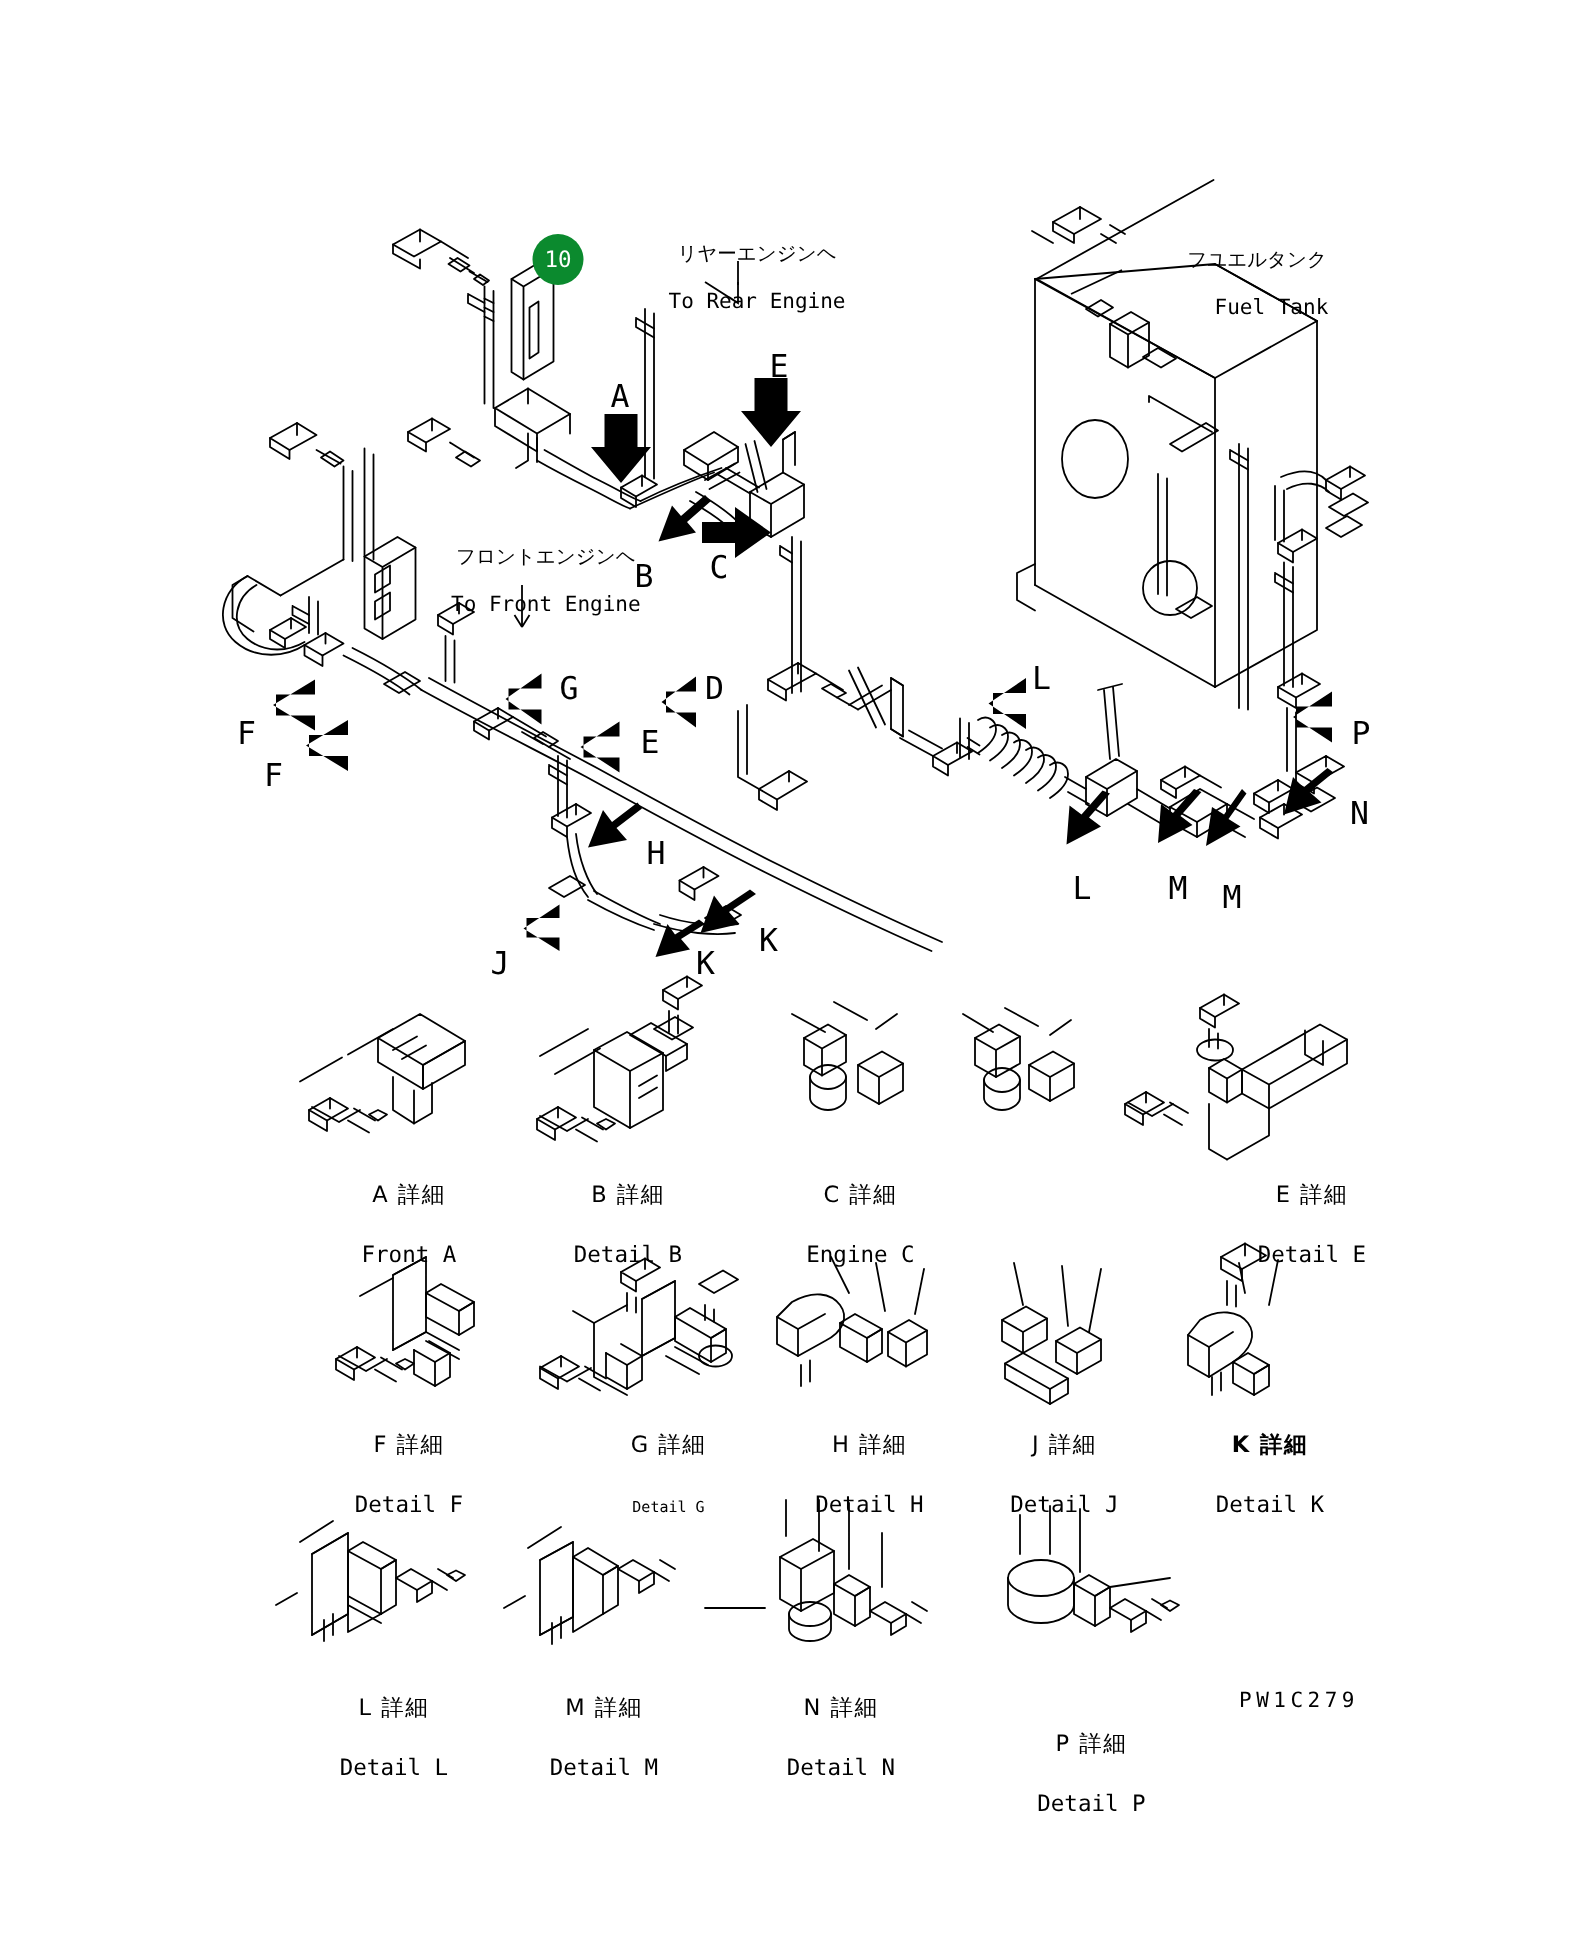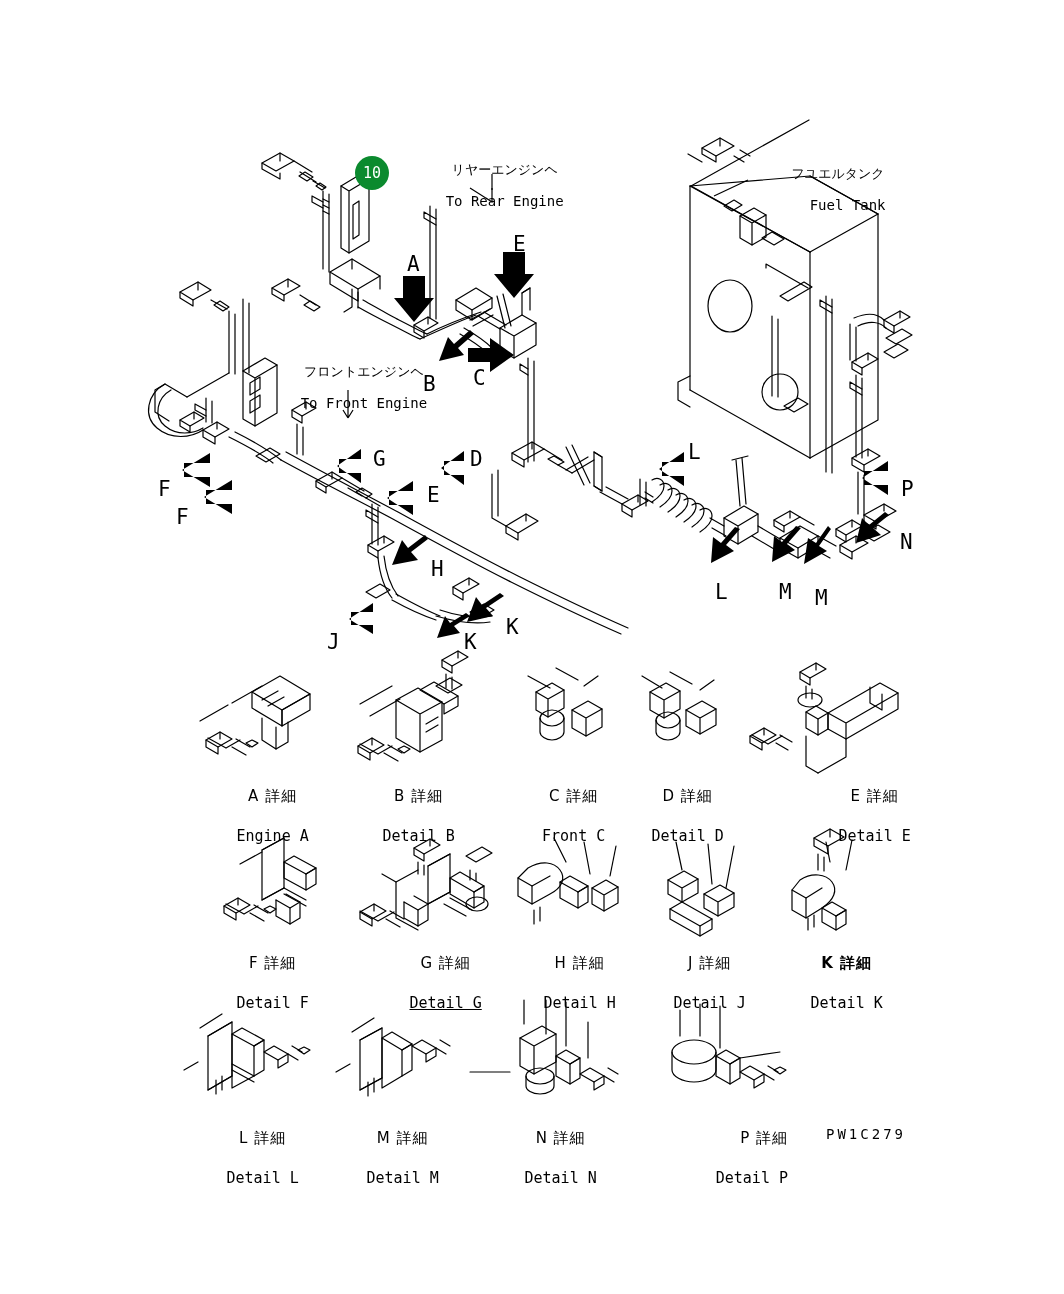--- a/index.html
+++ b/index.html
@@ -499,46 +499,42 @@
 <div class="big lbl" style="left:431px;top:557px;">H</div>
 <div class="big lbl" style="left:715px;top:580px;">L</div>
 <div class="big lbl" style="left:779px;top:580px;">M</div>
 <div class="big lbl" style="left:815px;top:586px;">M</div>
 <div class="big lbl" style="left:327px;top:630px;">J</div>
 <div class="big lbl" style="left:464px;top:630px;">K</div>
 <div class="big lbl" style="left:506px;top:615px;">K</div>
 
 <div class="cap" style="left:193px;top:766px;width:140px;">
   <span class="jpline" style="font-size:15px;">A 詳細</span><br>
-  <span class="enline" style="font-size:15px;">Engine A</span>
+  <span class="enline" style="font-size:15px;">Front A</span>
 </div>
 <div class="cap" style="left:339px;top:766px;width:140px;">
   <span class="jpline" style="font-size:15px;">B 詳細</span><br>
   <span class="enline" style="font-size:15px;">Detail B</span>
 </div>
 <div class="cap" style="left:494px;top:766px;width:140px;">
   <span class="jpline" style="font-size:15px;">C 詳細</span><br>
-  <span class="enline" style="font-size:15px;">Front C</span>
-</div>
-<div class="cap" style="left:608px;top:766px;width:140px;">
-  <span class="jpline" style="font-size:15px;">D 詳細</span><br>
-  <span class="enline" style="font-size:15px;">Detail D</span>
+  <span class="enline" style="font-size:15px;">Engine C</span>
 </div>
 <div class="cap" style="left:795px;top:766px;width:140px;">
   <span class="jpline" style="font-size:15px;">E 詳細</span><br>
   <span class="enline" style="font-size:15px;">Detail E</span>
 </div>
 
 <div class="cap" style="left:193px;top:933px;width:140px;">
   <span class="jpline" style="font-size:15px;">F 詳細</span><br>
   <span class="enline" style="font-size:15px;">Detail F</span>
 </div>
 <div class="cap" style="left:366px;top:933px;width:140px;">
   <span class="jpline" style="font-size:15px;">G 詳細</span><br>
-  <span class="enline" style="font-size:15px;text-decoration:underline;">Detail G</span>
+  <span class="enline" style="font-size:10px;">Detail G</span>
 </div>
 <div class="cap" style="left:500px;top:933px;width:140px;">
   <span class="jpline" style="font-size:15px;">H 詳細</span><br>
   <span class="enline" style="font-size:15px;">Detail H</span>
 </div>
 <div class="cap" style="left:630px;top:933px;width:140px;">
   <span class="jpline" style="font-size:15px;">J 詳細</span><br>
   <span class="enline" style="font-size:15px;">Detail J</span>
 </div>
 <div class="cap" style="left:767px;top:933px;width:140px;">
@@ -551,20 +547,20 @@
   <span class="enline" style="font-size:15px;">Detail L</span>
 </div>
 <div class="cap" style="left:323px;top:1108px;width:140px;">
   <span class="jpline" style="font-size:15px;">M 詳細</span><br>
   <span class="enline" style="font-size:15px;">Detail M</span>
 </div>
 <div class="cap" style="left:481px;top:1108px;width:140px;">
   <span class="jpline" style="font-size:15px;">N 詳細</span><br>
   <span class="enline" style="font-size:15px;">Detail N</span>
 </div>
-<div class="cap" style="left:648px;top:1108px;width:140px;text-align:right;">
+<div class="cap" style="left:648px;top:1132px;width:140px;">
   <span class="jpline" style="font-size:15px;">P 詳細</span><br>
   <span class="enline" style="font-size:15px;">Detail P</span>
 </div>
 
 <div class="code" style="left:826px;top:1126px;">PW1C279</div>
 
 </div>
 
 </body></html>

